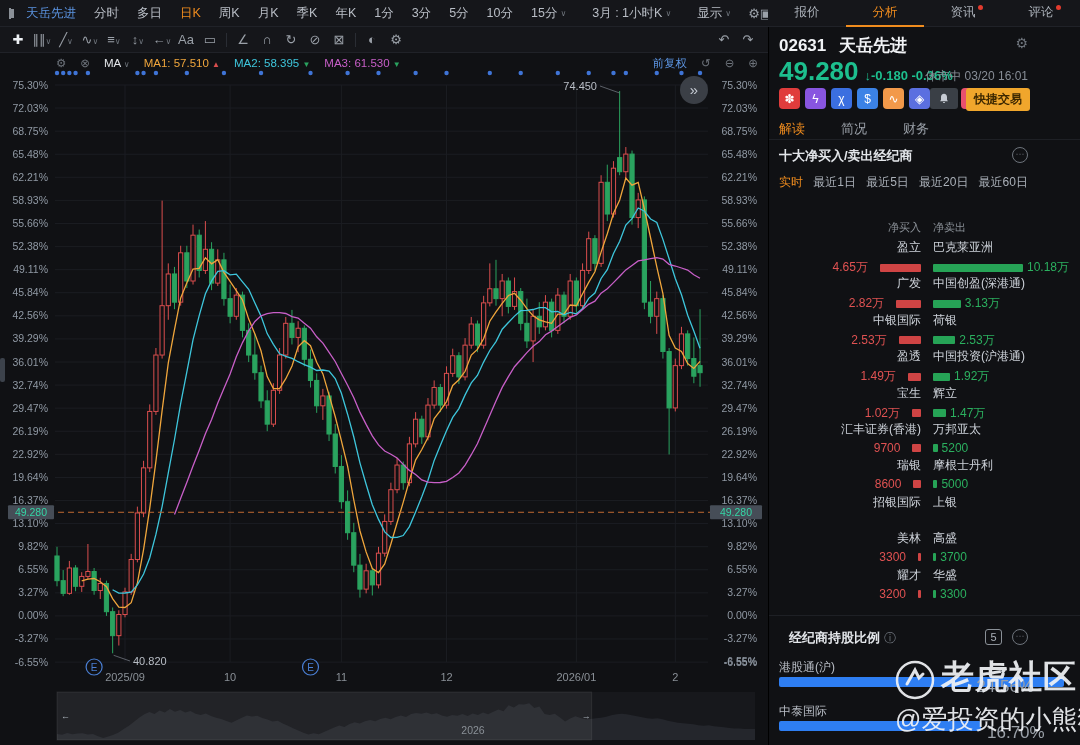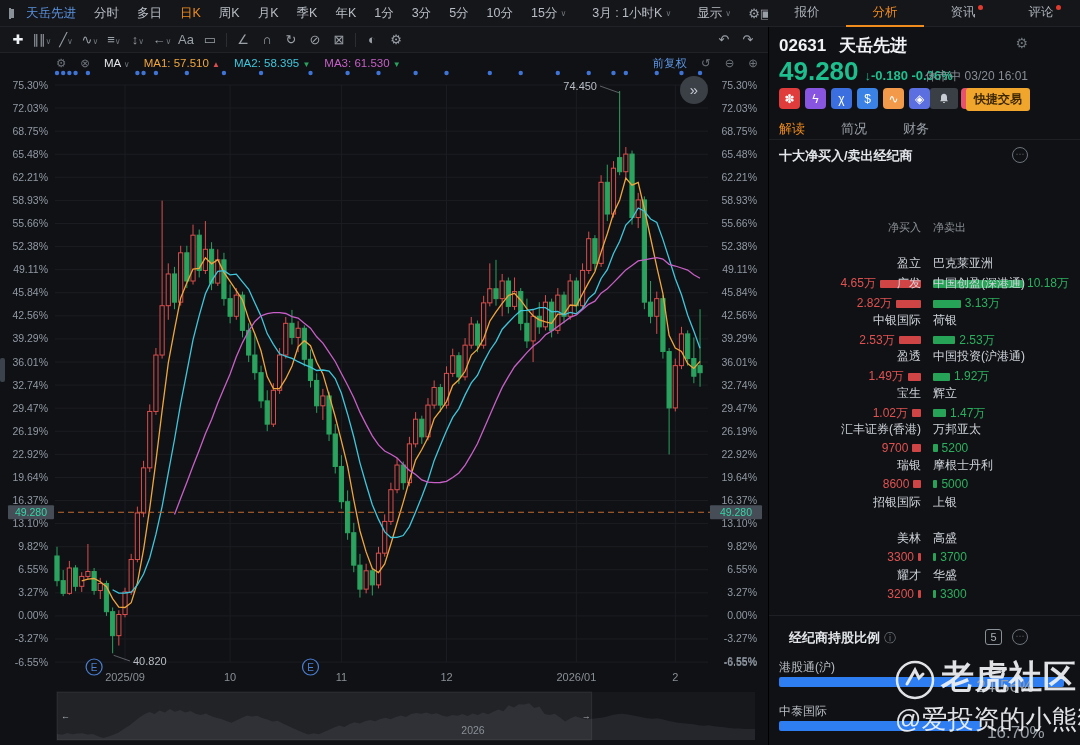--- a/index.html
+++ b/index.html
@@ -26,21 +26,21 @@
   .divider { position:absolute; left:0; width:312px; height:1px; background:#1e2025; }
   .sec-title { font-size:13px; font-weight:bold; color:#e3e6ea; }
   .more-ico { width:16px; height:16px; border:1px solid #6e747c; border-radius:50%; color:#6e747c; font-size:9px; line-height:13px; text-align:center; }
   .period-tab { font-size:12px; color:#aab0b8; cursor:pointer; }
   .period-tab.active { color:#f08c1e; }
   .brow { position:absolute; left:0; width:312px; height:36px; }
   .brow .names { display:flex; font-size:12px; color:#ced3da; }
   .brow .vals { display:flex; align-items:center; margin-top:3px; }
   .bhalf-l { width:144px; margin-left:8px; text-align:right; }
   .bhalf-r { width:148px; margin-left:12px; text-align:left; }
-  .vl { width:144px; margin-left:8px; display:flex; justify-content:flex-end; align-items:center; gap:4px; }
+  .vl { width:144px; margin-left:8px; display:flex; justify-content:flex-end; align-items:center; gap:12px; }
   .vr { width:148px; margin-left:12px; display:flex; justify-content:flex-start; align-items:center; gap:4px; }
   .buyval { color:#e05252; font-size:12px; }
   .sellval { color:#2bb05f; font-size:12px; }
   .buybar { height:8px; background:#cf4444; border-radius:1px; }
   .sellbar { height:8px; background:#26a356; border-radius:1px; }
   .hold-label { font-size:12px; color:#b9bec6; }
   .hold-bar { height:10px; background:#2e7ef2; border-radius:2px; }
   .hold-pct { font-size:17px; color:#9aa0a8; }
   #watermark { position:absolute; right:0; top:655px; width:185px; z-index:20; pointer-events:none; }
   #wm-line1 { display:flex; align-items:flex-end; gap:6px; }
@@ -519,26 +519,33 @@
     <div style="position:absolute;right:8px;top:61px;" id="quick-trade">快捷交易</div>
     <div id="info-tabs" style="position:absolute;left:10px;top:93px;display:flex;">
         <span class="ptab active">解读</span>
         <span class="ptab">简况</span>
         <span class="ptab">财务</span>
       </div>
     <div class="divider" style="top:112px;"></div>
 
     <div style="position:absolute;left:10px;top:120px;" class="sec-title">十大净买入/卖出经纪商</div>
     <div style="position:absolute;right:10px;top:120px;" class="more-ico">⋯</div>
+    <div id="period-tabs" style="position:absolute;left:10px;right:10px;top:147px;display:flex;justify-content:space-between;">
+        <span class="period-tab active">实时</span>
+        <span class="period-tab">最近1日</span>
+        <span class="period-tab">最近5日</span>
+        <span class="period-tab">最近20日</span>
+        <span class="period-tab">最近60日</span>
+      </div>
     <div style="position:absolute;left:0;top:193px;display:flex;font-size:11px;color:#8a9097;">
       <span class="bhalf-l">净买入</span>
       <span class="bhalf-r">净卖出</span>
     </div>
     <div id="broker-rows">
-        <div class="brow" style="top: 212px; margin-top: 16px;">
+        <div class="brow" style="top: 212px;">
           <div class="names">
             <span class="bhalf-l">盈立</span>
             <span class="bhalf-r">巴克莱亚洲</span>
           </div>
           <div class="vals">
             <div class="vl">
               <span class="buyval">4.65万</span>
               <span class="buybar" style="width: 41.11px;"></span>
             </div>
             <div class="vr">

